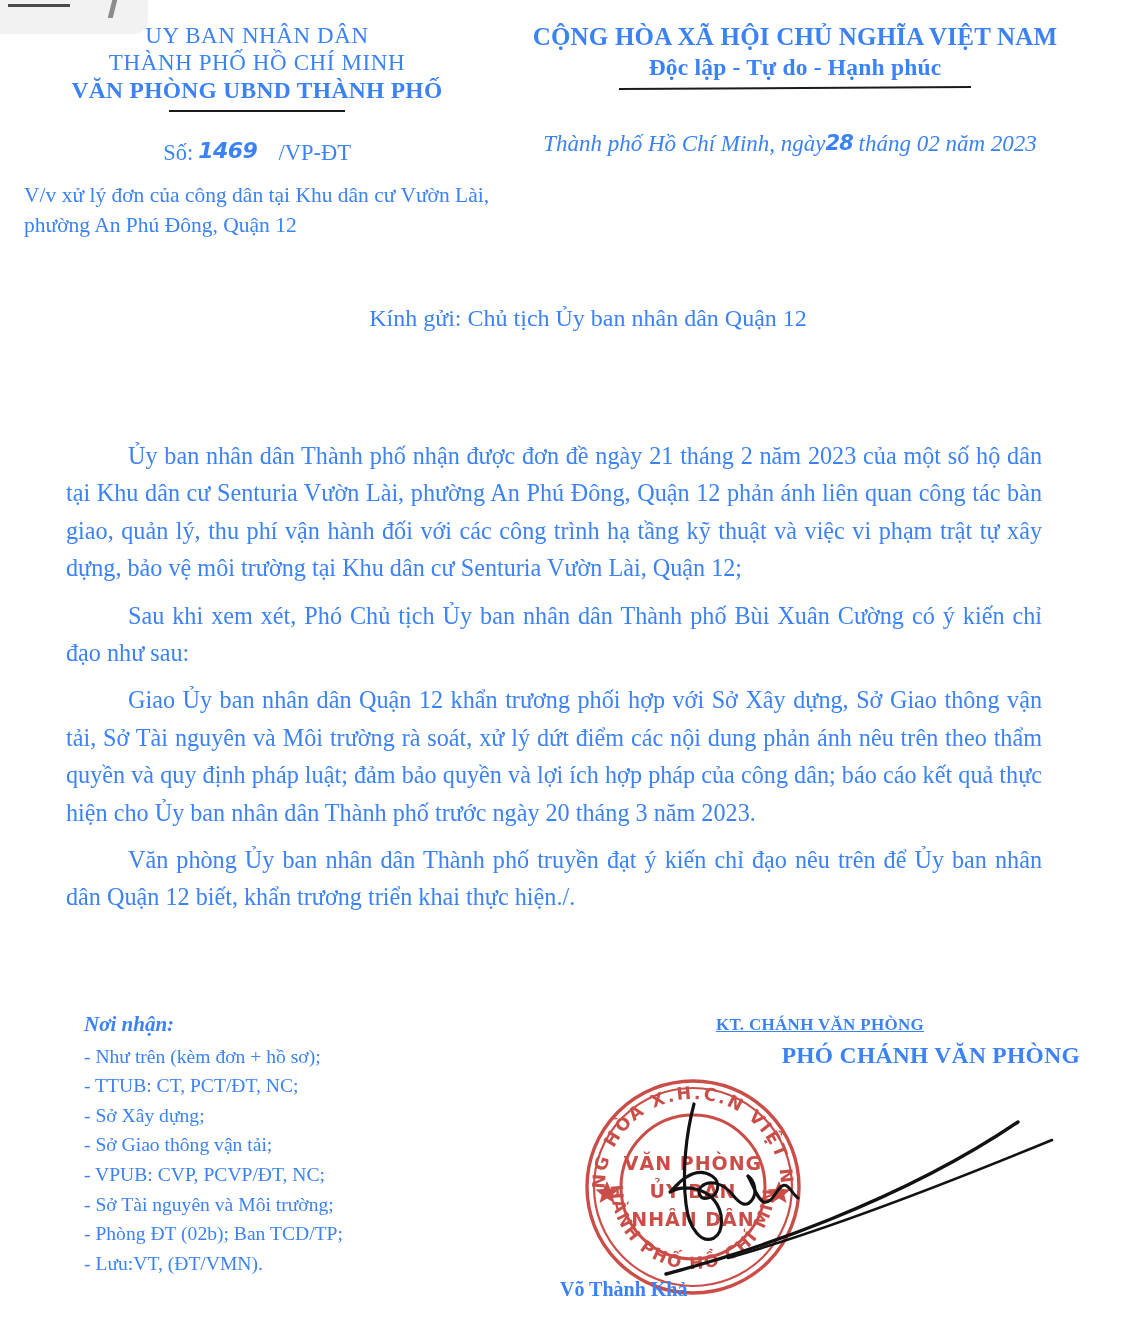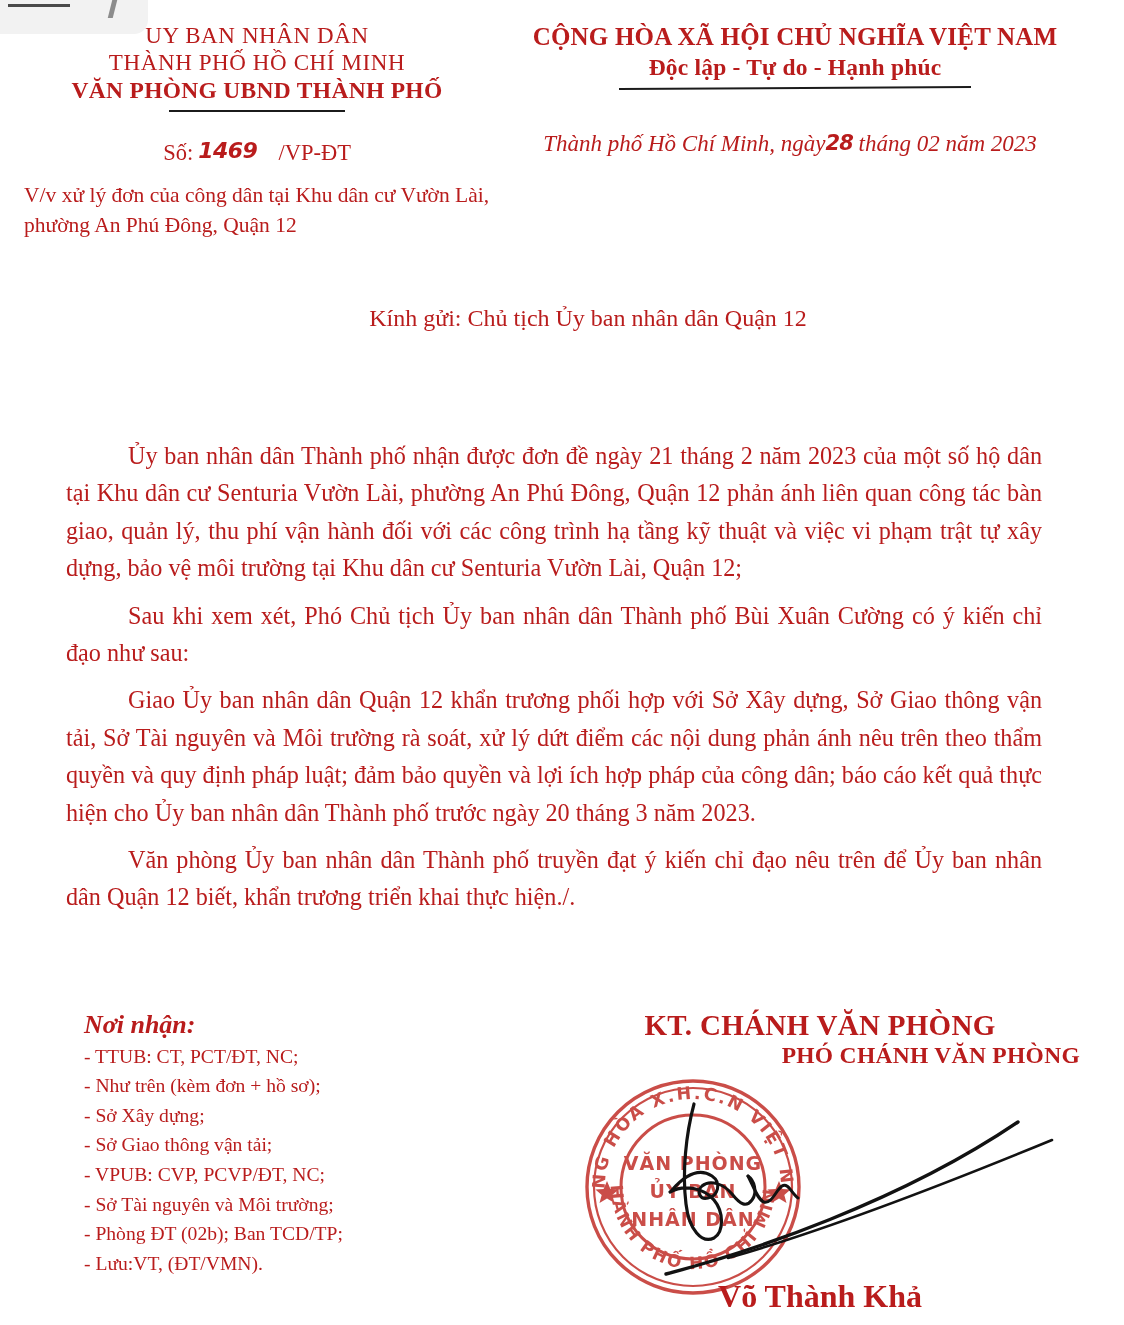--- a/index.html
+++ b/index.html
@@ -7,21 +7,21 @@
     padding: 0;
     background: #ffffff;
   }
 
   #page {
     position: relative;
     width: 1124px;
     height: 1325px;
     background: #ffffff;
     font-family: "Liberation Serif", "DejaVu Serif", serif;
-    color: #b91c1c;
+    color: #3b82f6;
     overflow: hidden;
   }
 
   
   .scan-artifact {
     position: absolute;
     left: 0;
     top: 0;
     width: 148px;
     height: 34px;
@@ -190,54 +190,55 @@
     position: absolute;
     left: 84px;
     top: 1010px;
     width: 430px;
     font-size: 19.6px;
     line-height: 29.6px;
   }
   .recipients-title {
     font-weight: bold;
     font-style: italic;
-    font-size: 26px;
+    font-size: 21px;
     margin-bottom: 2px;
   }
   .recipients-item { white-space: nowrap; }
 
   .signblock {
     position: absolute;
     left: 560px;
     top: 1010px;
     width: 520px;
     text-align: center;
   }
   .sign-title1 {
-    font-size: 29px;
+    font-size: 17px;
     font-weight: bold;
     letter-spacing: 0.3px;
     line-height: 30px;
     white-space: nowrap;
+    text-decoration: underline;
   }
   .sign-title2 {
     font-size: 23.5px;
     font-weight: bold;
     letter-spacing: 0.3px;
     line-height: 30px;
     white-space: nowrap;
     text-align: right;
   }
   .sign-name {
     position: absolute;
     left: 0;
     top: 268px;
     width: 520px;
-    text-align: center;
-    font-size: 32px;
+    text-align: left;
+    font-size: 20px;
     font-weight: bold;
     white-space: nowrap;
   }
 
   .seal-wrap {
     position: absolute;
     left: 18px;
     top: 62px;
     width: 230px;
     height: 230px;
@@ -291,22 +292,22 @@
   <div class="body">
     <p>Ủy ban nhân dân Thành phố nhận được đơn đề ngày 21 tháng 2 năm 2023 của một số hộ dân tại Khu dân cư Senturia Vườn Lài, phường An Phú Đông, Quận 12 phản ánh liên quan công tác bàn giao, quản lý, thu phí vận hành đối với các công trình hạ tầng kỹ thuật và việc vi phạm trật tự xây dựng, bảo vệ môi trường tại Khu dân cư Senturia Vườn Lài, Quận 12;</p>
     <p>Sau khi xem xét, Phó Chủ tịch Ủy ban nhân dân Thành phố Bùi Xuân Cường có ý kiến chỉ đạo như sau:</p>
     <p>Giao Ủy ban nhân dân Quận 12 khẩn trương phối hợp với Sở Xây dựng, Sở Giao thông vận tải, Sở Tài nguyên và Môi trường rà soát, xử lý dứt điểm các nội dung phản ánh nêu trên theo thẩm quyền và quy định pháp luật; đảm bảo quyền và lợi ích hợp pháp của công dân; báo cáo kết quả thực hiện cho Ủy ban nhân dân Thành phố trước ngày 20 tháng 3 năm 2023.</p>
     <p>Văn phòng Ủy ban nhân dân Thành phố truyền đạt ý kiến chỉ đạo nêu trên để Ủy ban nhân dân Quận 12 biết, khẩn trương triển khai thực hiện./.</p>
   </div>
 
   <div class="recipients">
     <div class="recipients-title">Nơi nhận:</div>
     <div id="recipients-items">
+        <div class="recipients-item">- Như trên (kèm đơn + hồ sơ);</div>
         <div class="recipients-item">- TTUB: CT, PCT/ĐT, NC;</div>
-        <div class="recipients-item">- Như trên (kèm đơn + hồ sơ);</div>
         <div class="recipients-item">- Sở Xây dựng;</div>
         <div class="recipients-item">- Sở Giao thông vận tải;</div>
         <div class="recipients-item">- VPUB: CVP, PCVP/ĐT, NC;</div>
         <div class="recipients-item">- Sở Tài nguyên và Môi trường;</div>
         <div class="recipients-item">- Phòng ĐT (02b); Ban TCD/TP;</div>
         <div class="recipients-item">- Lưu:VT, (ĐT/VMN).</div>
       </div>
   </div>
 
   <div class="signblock">

